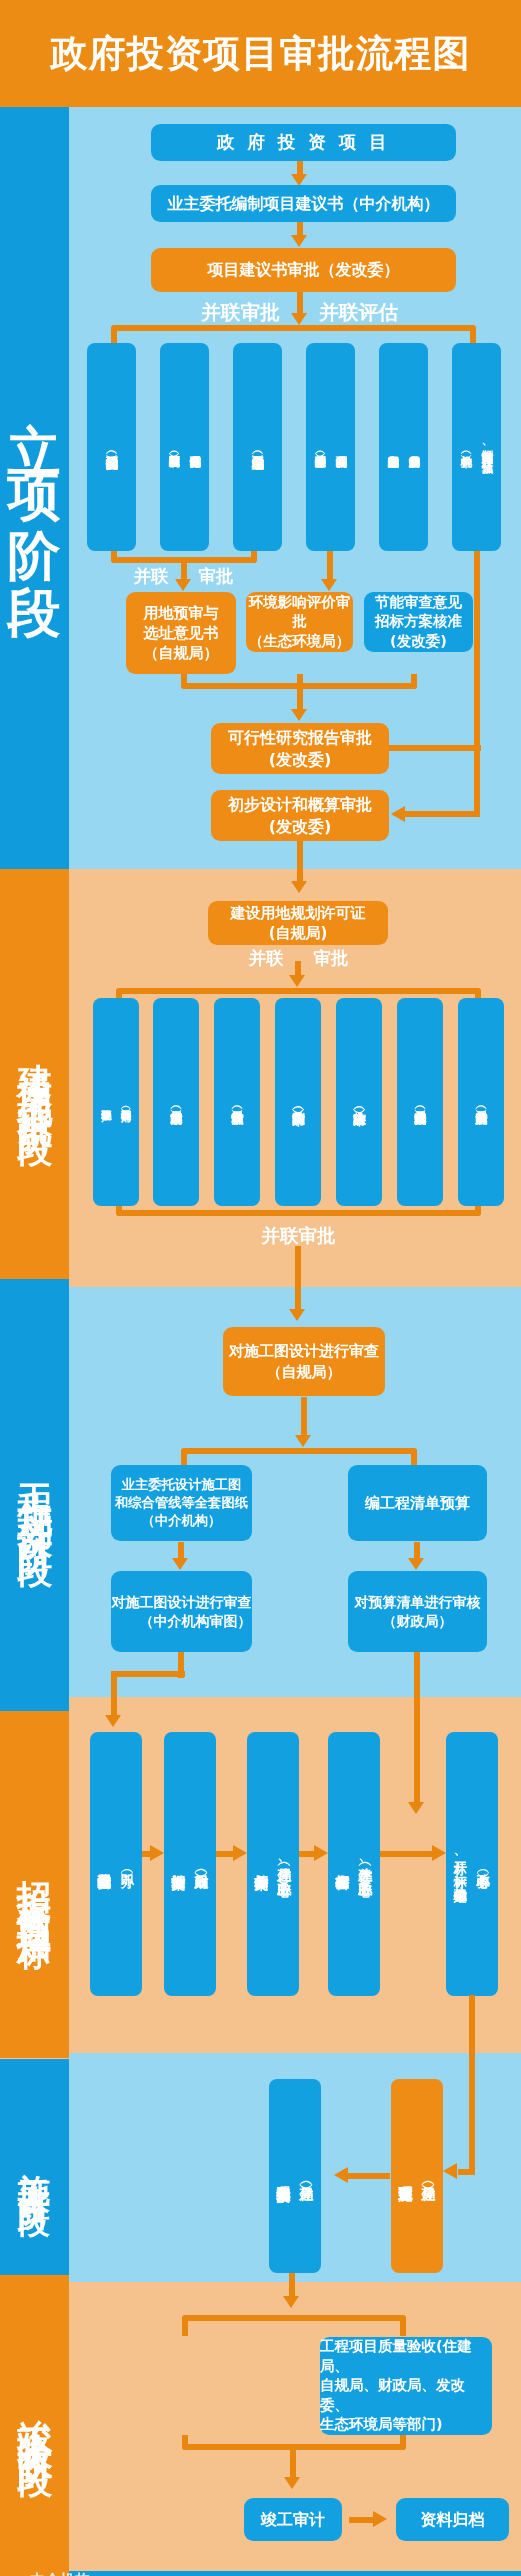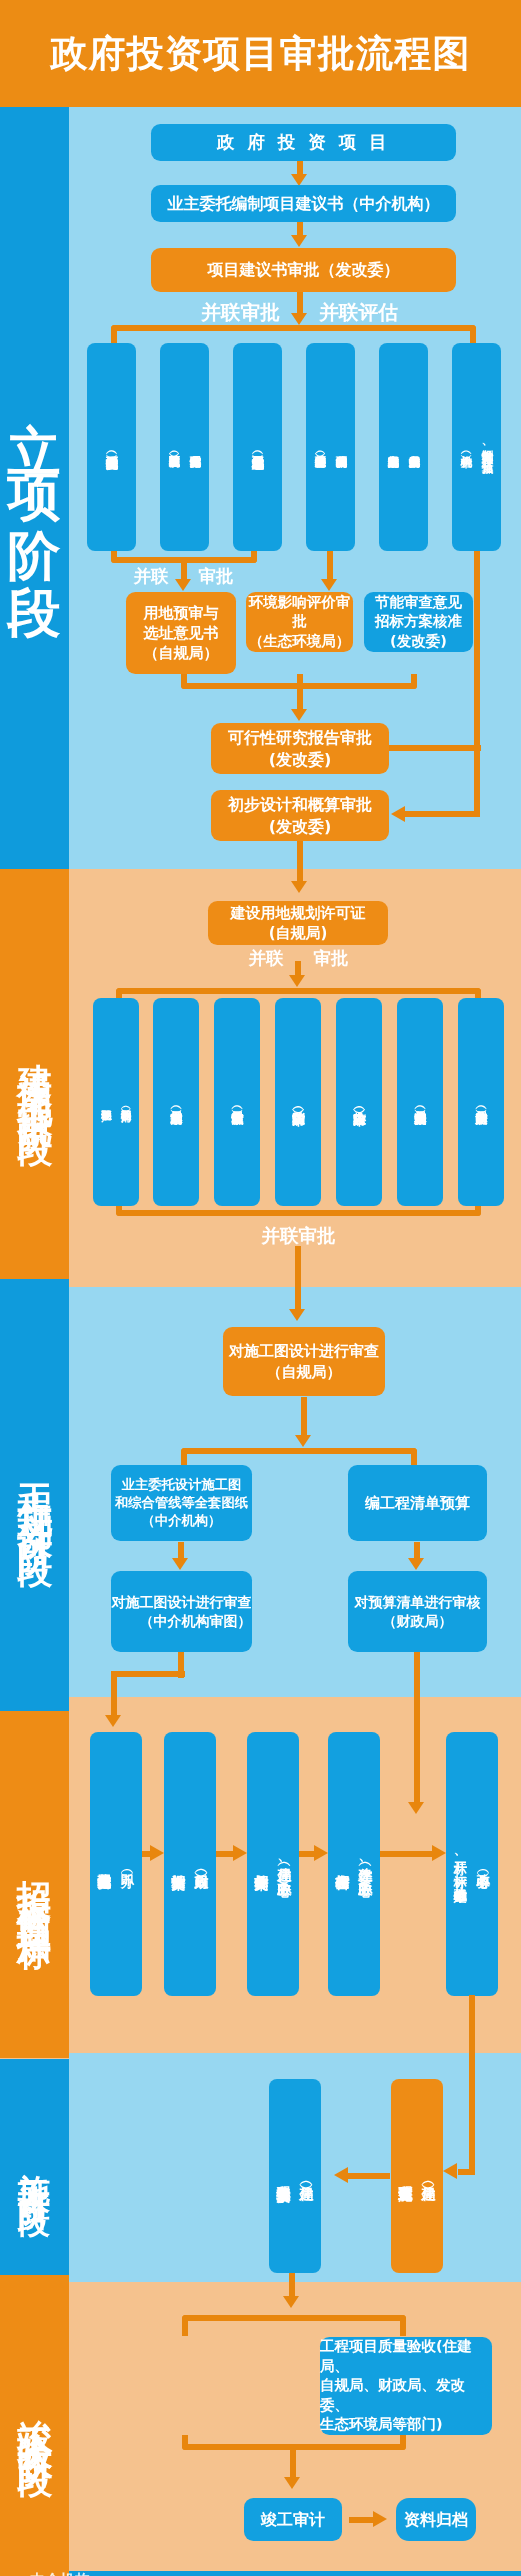--- a/index.html
+++ b/index.html
@@ -213,21 +213,21 @@
   <div class="br br-top" style="left:182px;top:2315px;width:224px;height:21.4px;"></div>
   <div class="box blue" style="left:320px;top:2337px;width:172px;height:98px;font-size:14.5px;justify-content:center;text-align:left;">工程项目质量验收(住建局、
 自规局、财政局、发改委、
 生态环境局等部门)</div>
   <div class="br br-bot" style="left:182px;top:2435px;width:224px;height:15px;"></div>
   <div class="line" style="left:290px;top:2450px;width:6.4px;height:27px;"></div>
   <div class="ah ah-down" style="left:284px;top:2477px;"></div>
   <div class="box blue" style="left:244px;top:2498px;width:98px;height:43px;font-size:16px;">竣工审计</div>
   <div class="line" style="left:349px;top:2517px;width:25.5px;height:6.4px;"></div>
   <div class="ah ah-right" style="left:373px;top:2511px;"></div>
-  <div class="box blue" style="left:396px;top:2498px;width:80px;height:43px;font-size:16px;border-radius:13px;">资料归档</div>
+  <div class="box blue" style="left:396px;top:2498px;width:113px;height:43px;font-size:16px;">资料归档</div>
 
   <div class="wm">
     <span class="wm-icon">100</span>
     <span>中介机构</span>
   </div>
 
 </div>
 
 
 </body></html>

